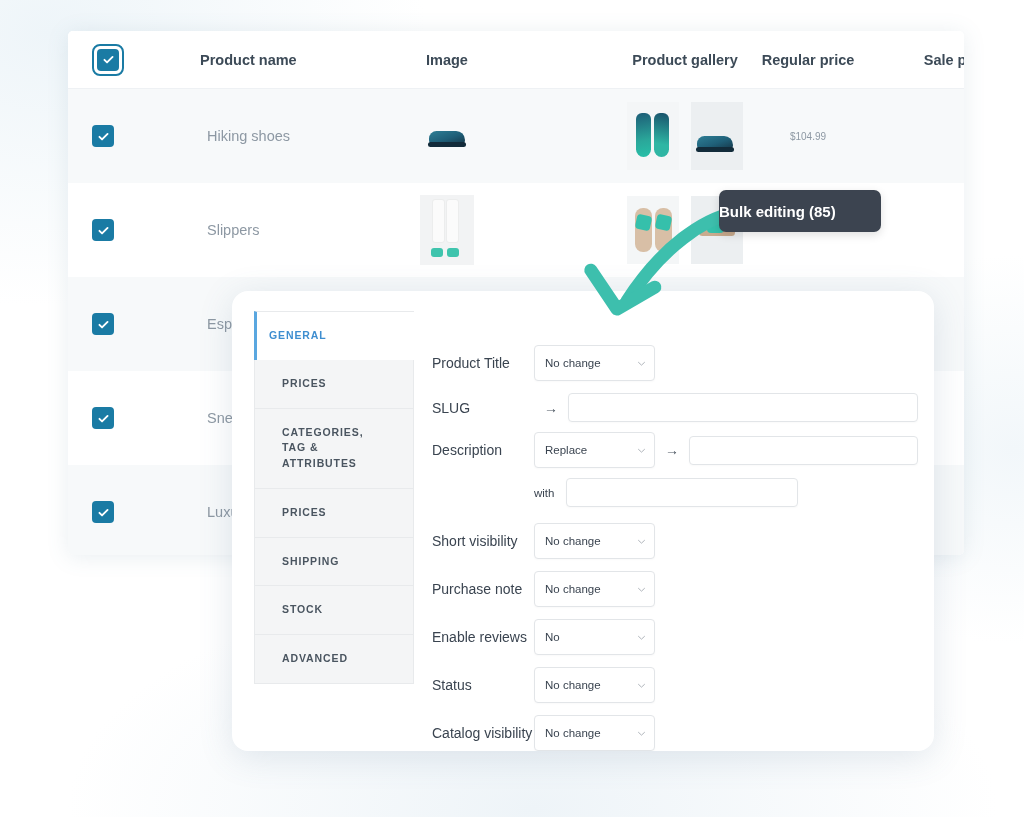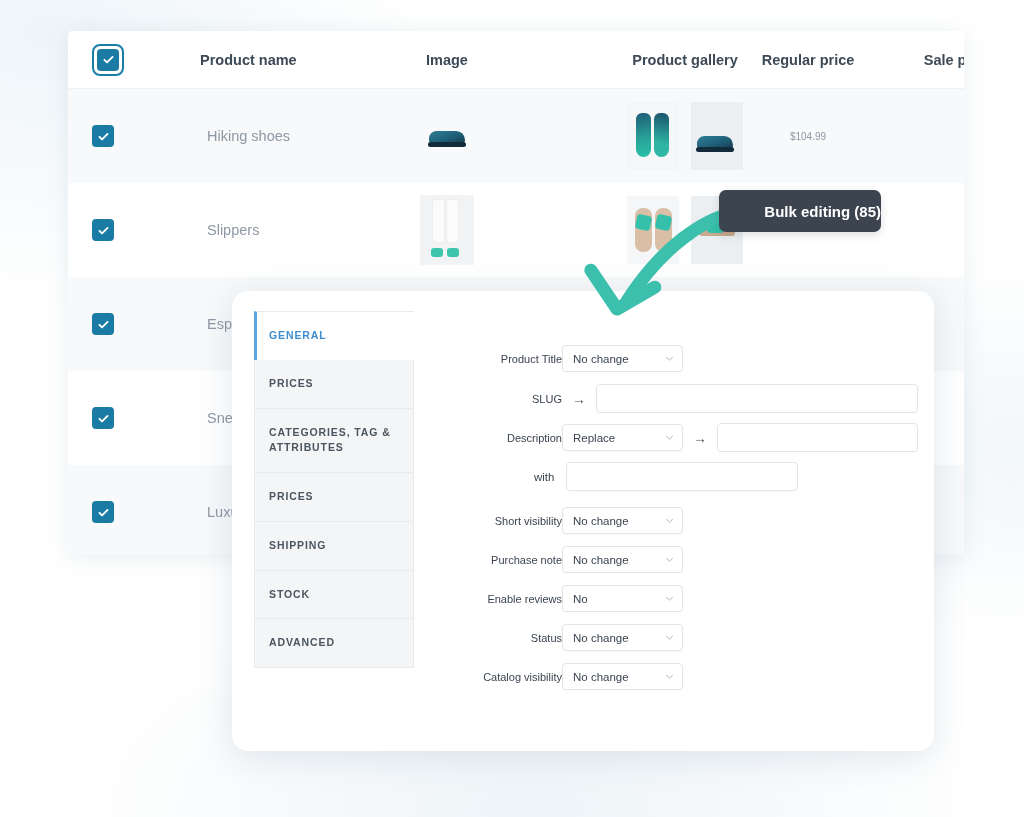--- a/index.html
+++ b/index.html
@@ -133,59 +133,59 @@
     position:absolute; left: 6px; top: 30px; width: 36px; height: 10px;
     background: linear-gradient(150deg,#3b5c74,#1e3b50); border-radius: 10px 12px 3px 3px;
   }
   .grey-block { width: 52px; height: 22px; background: #dcdfe2; }
 
   
   #bulk-tooltip {
     position: absolute; left: 719px; top: 190px;
     width: 162px; height: 42px;
     background: #3c4450; border-radius: 7px;
-    display: flex; align-items: center; justify-content: flex-end;
+    display: flex; align-items: center; justify-content: flex-start;
     color: #ffffff; font-size: 15px; font-weight: bold;
     box-shadow: 0 3px 10px rgba(0,0,0,0.13);
     z-index: 6;
   }
 
   
   #arrow { position: absolute; left: 555px; top: 205px; z-index: 5; }
 
   
   #modal {
     position: absolute; left: 232px; top: 291px;
     width: 702px; height: 460px;
     background: #ffffff; border-radius: 16px;
     box-shadow: 0 6px 34px rgba(80,110,140,0.16);
     z-index: 4; overflow: hidden;
   }
   #modal-tabs { position: absolute; left: 22px; top: 20px; width: 160px; }
   .tab {
     border: 1px solid #e8eaec; border-top: none;
-    background: #f4f5f6; padding: 16px 14px;
+    background: #f4f5f6; padding: 16px 27px;
     font-size: 10.5px; font-weight: bold; letter-spacing: 0.9px;
     color: #4a5560; line-height: 1.5;
   }
   .tab:first-child { border-top: 1px solid #e8eaec; }
   .tab.active {
     background: #ffffff; color: #3e8ed0;
     border-left: 3px solid #5aa7e0; border-right: none; border-bottom: none;
     padding-left: 12px;
   }
 
   #modal-form { position: absolute; left: 200px; top: 54px; right: 16px; }
   .frow { display: flex; align-items: center; margin-bottom: 10px; }
   .frow .flabel {
-    width: 102px; flex: none; text-align: right;
-    font-size: 11px; color: #3a4450; margin-left: 28px;
+    width: 102px; flex: none; text-align: left;
+    font-size: 14px; color: #3a4450;
   }
   .sel {
-    width: 121px; height: 27px; flex: none;
+    width: 121px; height: 36px; flex: none;
     border: 1px solid #e2e5e8; border-radius: 4px; background: #fff;
     display: flex; align-items: center; padding: 0 8px 0 10px;
     font-size: 11.5px; color: #3a4450;
     box-shadow: 0 1px 2px rgba(0,0,0,0.025);
   }
   .sel .sv { flex: 1; }
   .chev { width: 9px; height: 9px; opacity: .55; }
   .arrow-g { margin: 0 10px; font-size: 14px; color: #4a5560; }
   .tinput {
     height: 29px; border: 1px solid #e2e5e8; border-radius: 4px;

